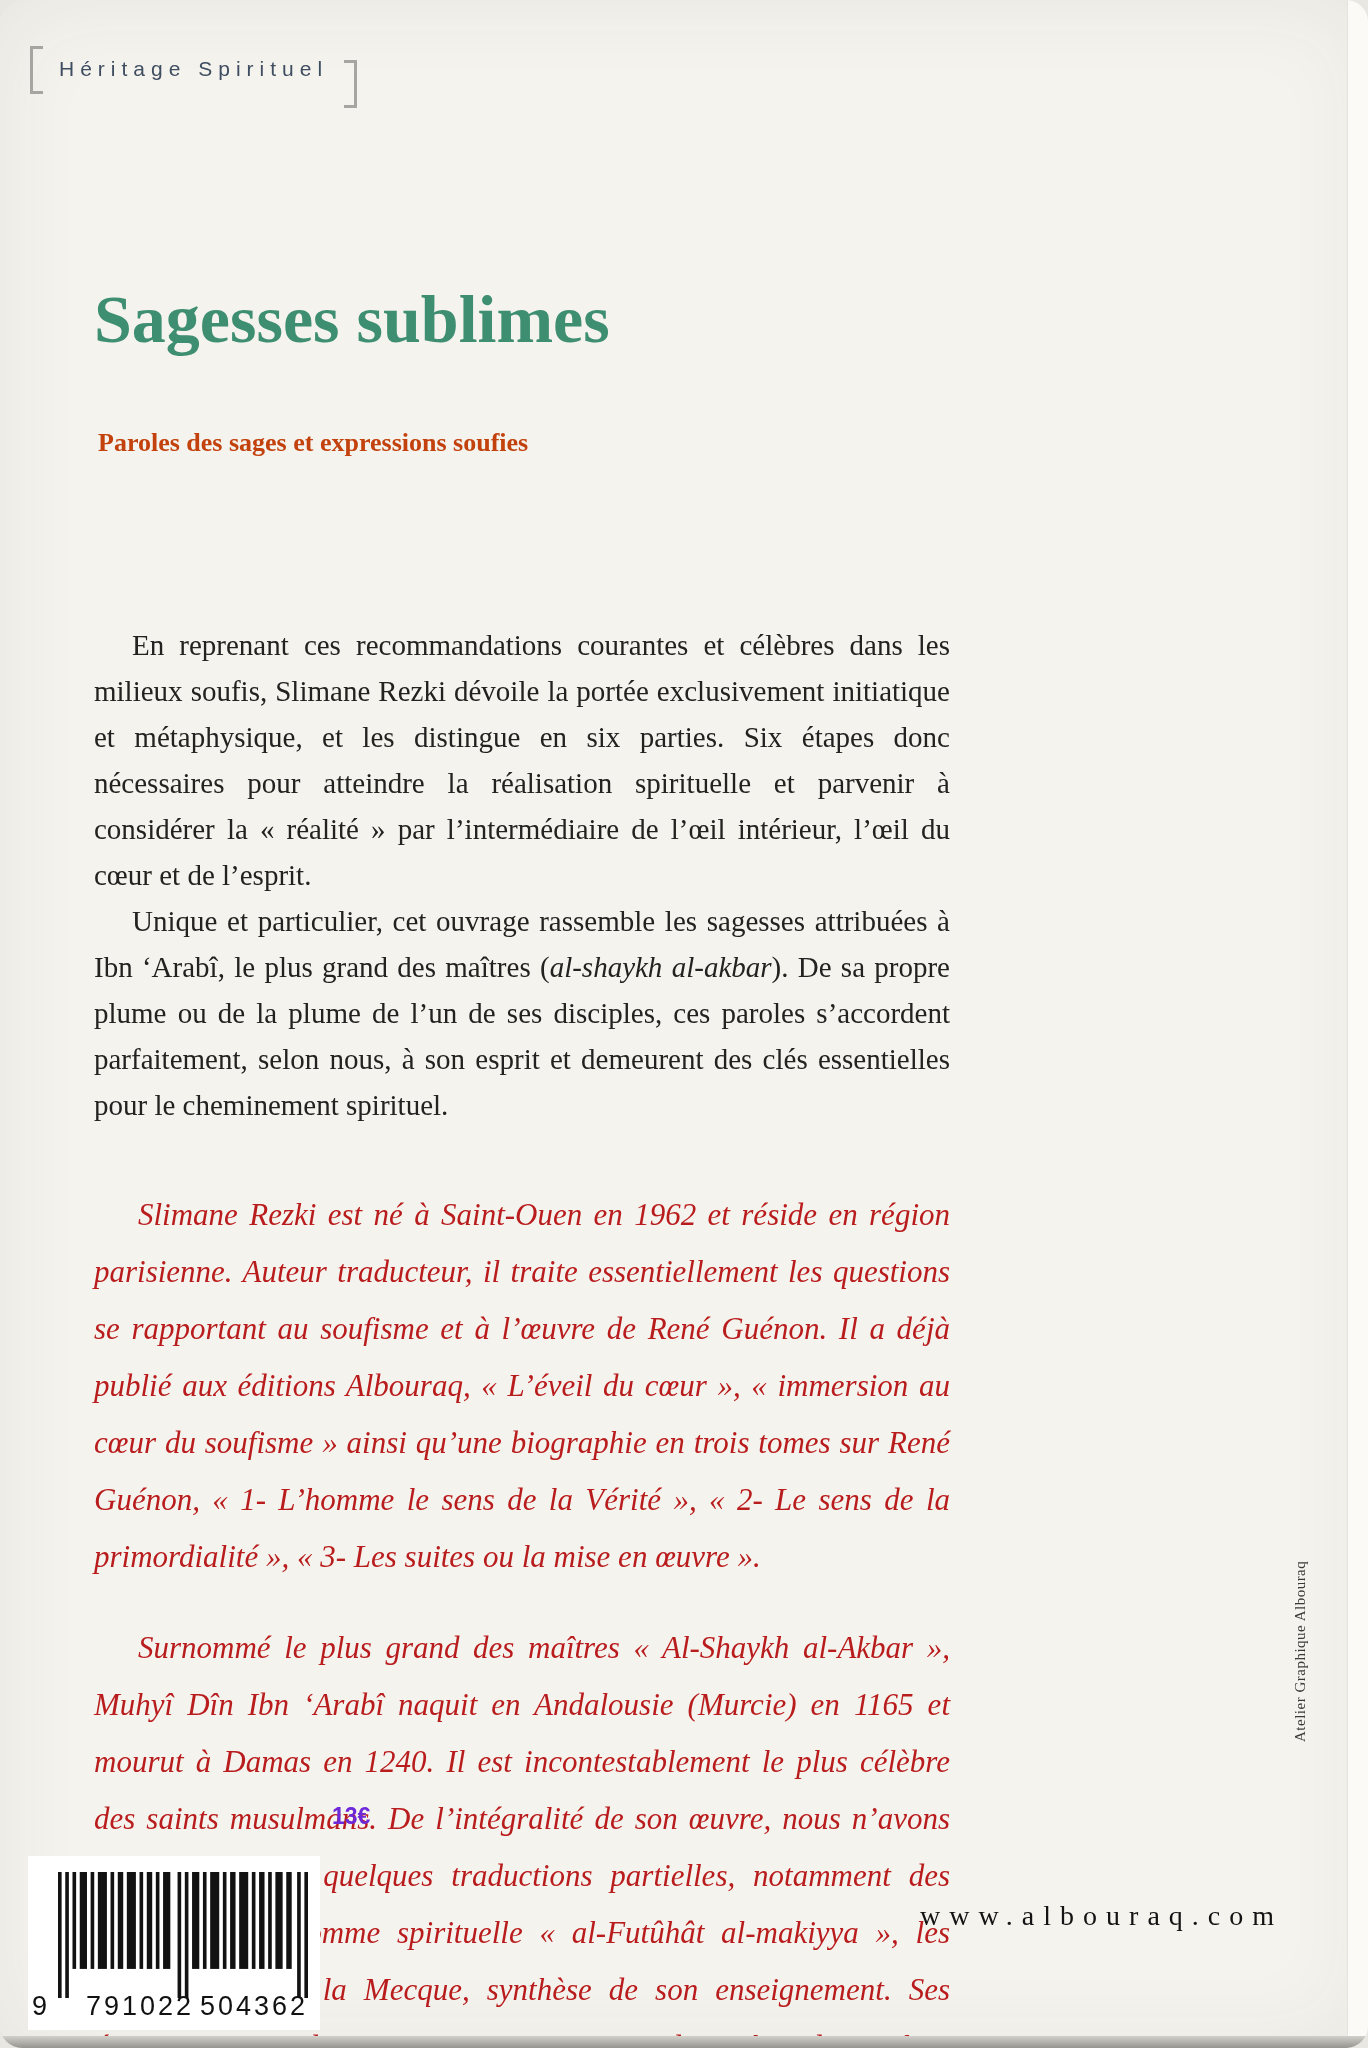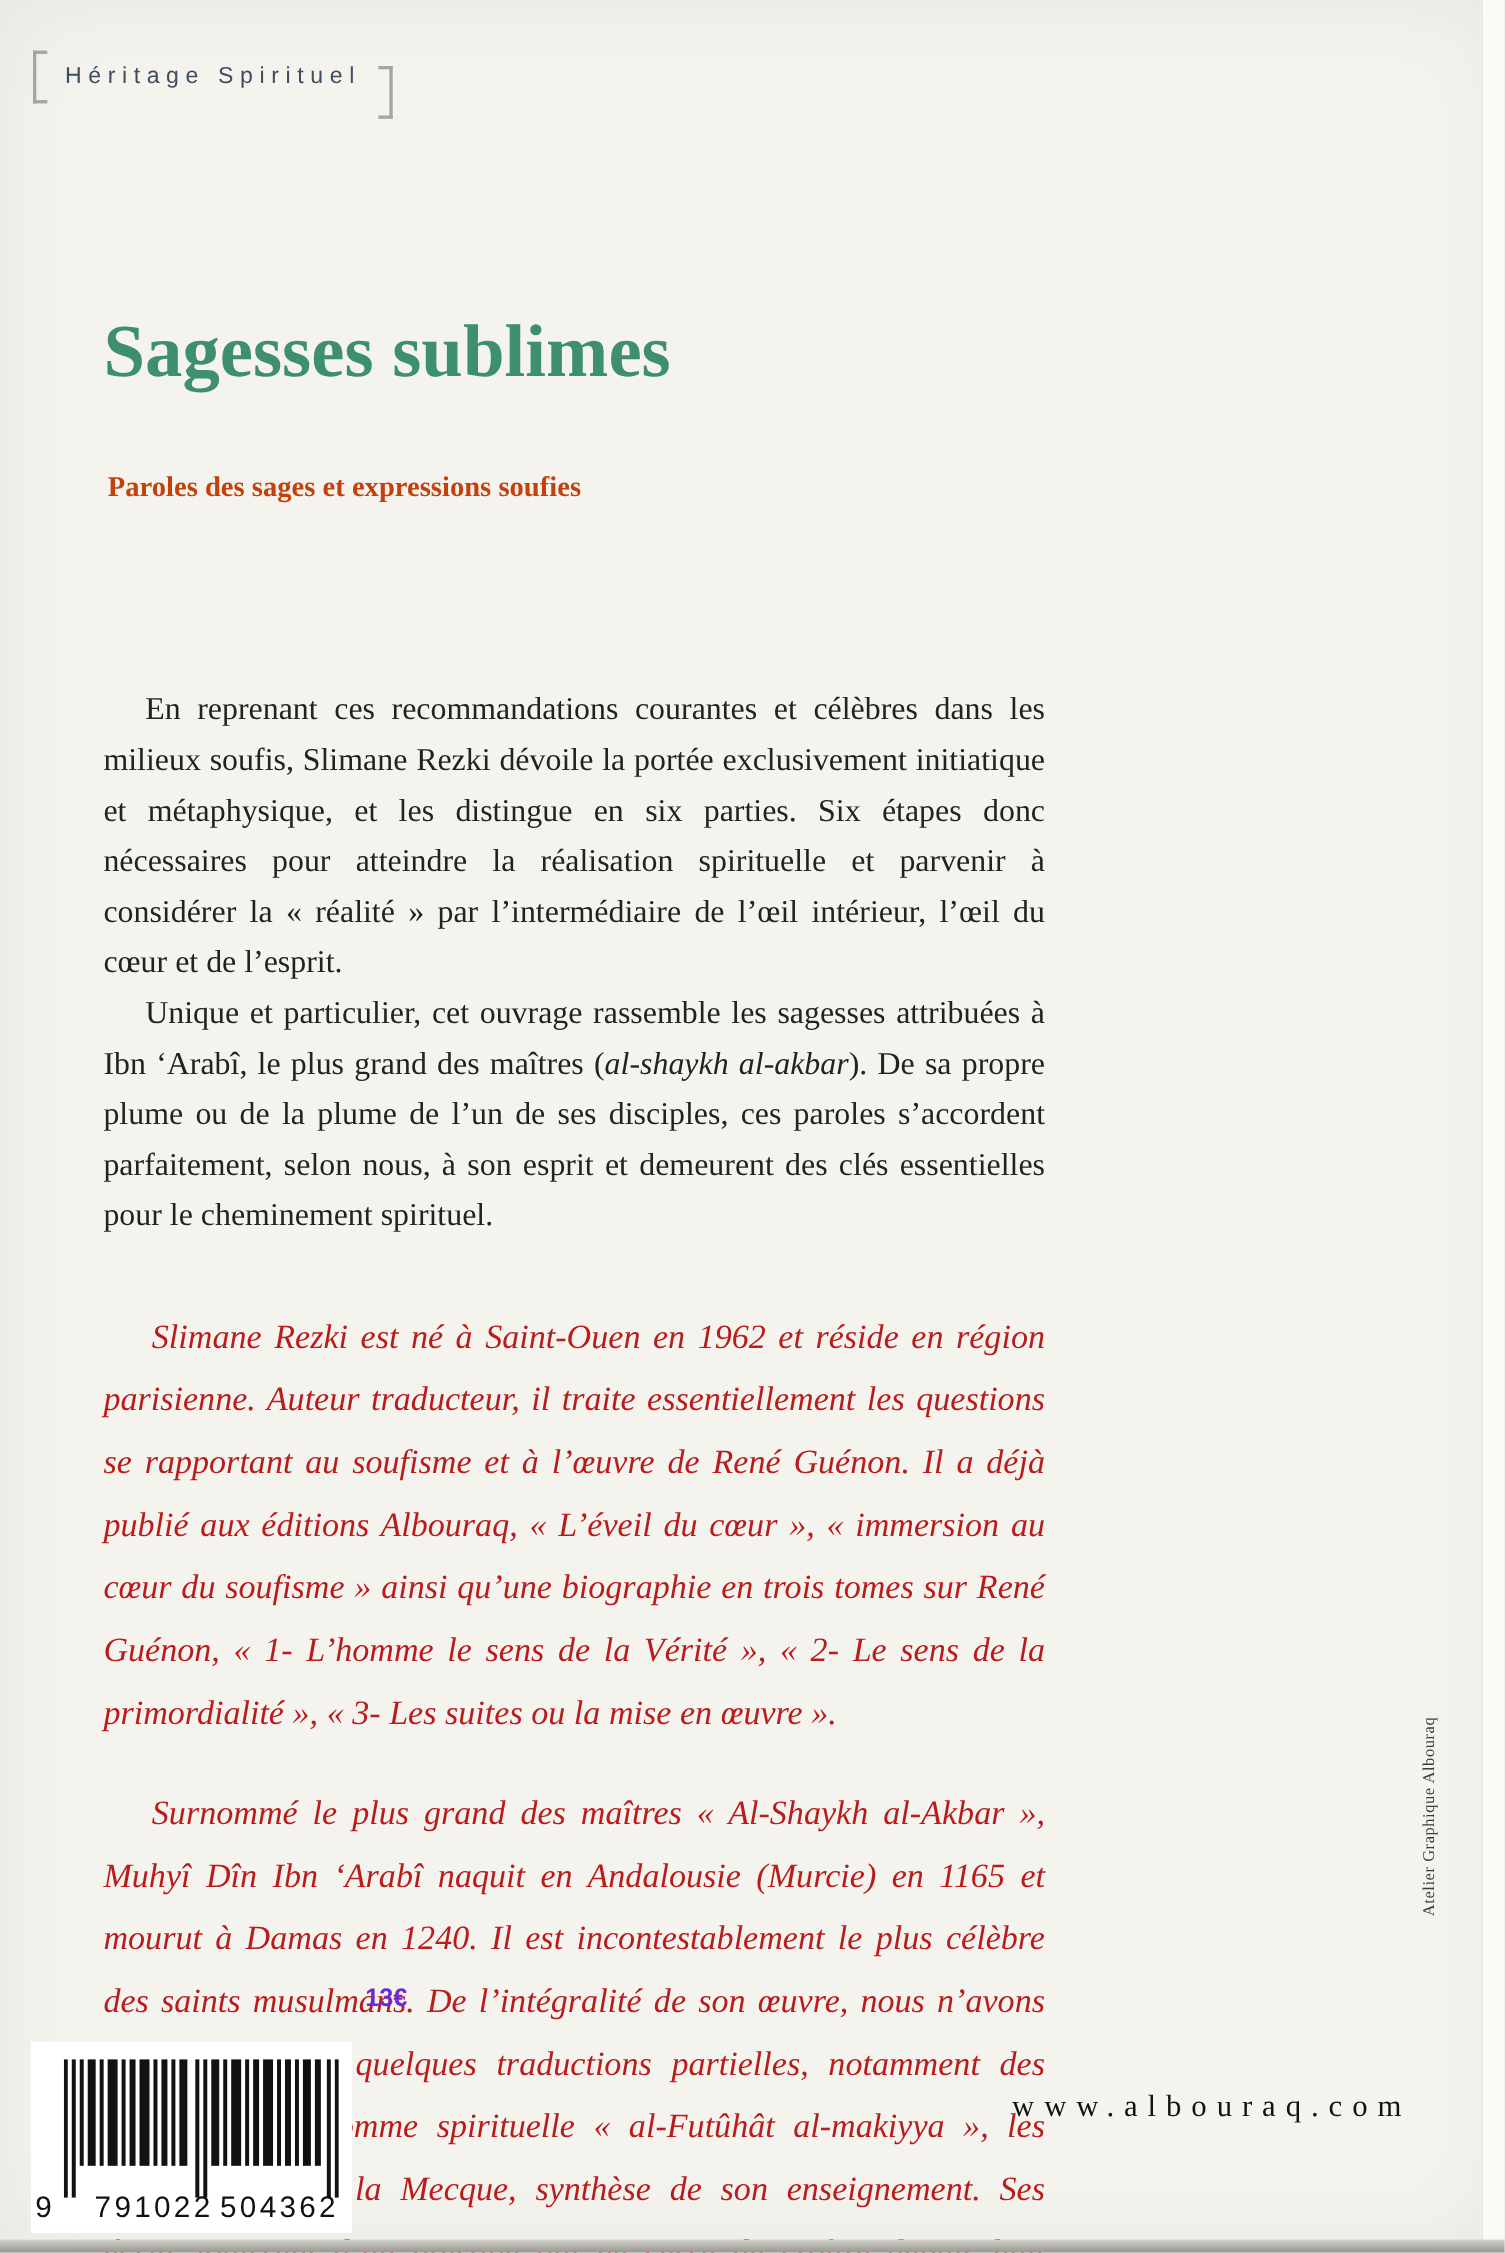--- a/index.html
+++ b/index.html
@@ -2,20 +2,21 @@
 <html><head>
 <meta charset="utf-8">
 <style>
   html,body { margin:0; padding:0; background:#e9e7e2; }
   .page {
     position:relative; width:1368px; height:2048px; overflow:hidden;
     background:#f5f3ee;
     box-shadow: inset 0 0 90px rgba(60,55,45,.07);
     font-family:"Liberation Serif","DejaVu Serif",serif;
     color:#1f1e1b;
+    border-radius:22px;
   }
 
   
   .collection { position:absolute; left:30px; top:46px; display:flex; align-items:flex-start; }
   .bracket { width:13px; height:48px; box-sizing:border-box; }
   .bracket.left  { border-left:3px solid #a6a5a2; border-top:3px solid #a6a5a2; border-bottom:3px solid #a6a5a2; }
   .bracket.right { border-right:3px solid #a6a5a2; border-top:3px solid #a6a5a2; border-bottom:3px solid #a6a5a2; margin-top:14px; }
   .collection .label {
     font-family:"Liberation Sans","DejaVu Sans",sans-serif;
     font-size:21px; letter-spacing:6px; color:#3f4d61; padding:11px 16px 0 16px; white-space:nowrap;

